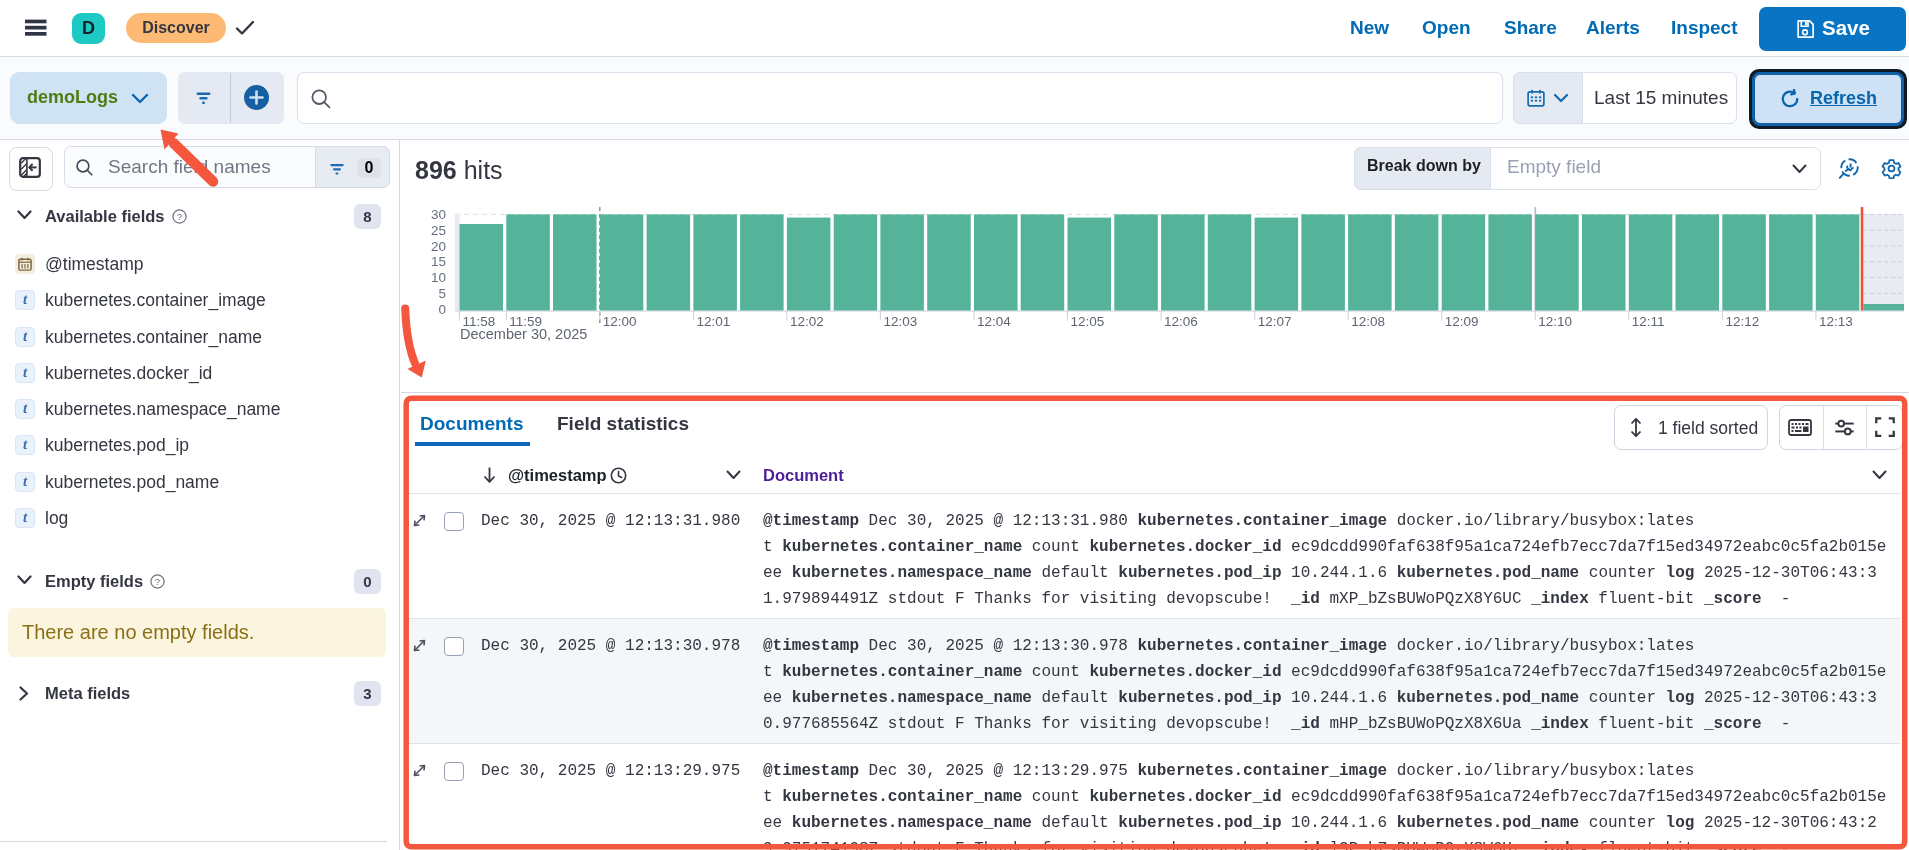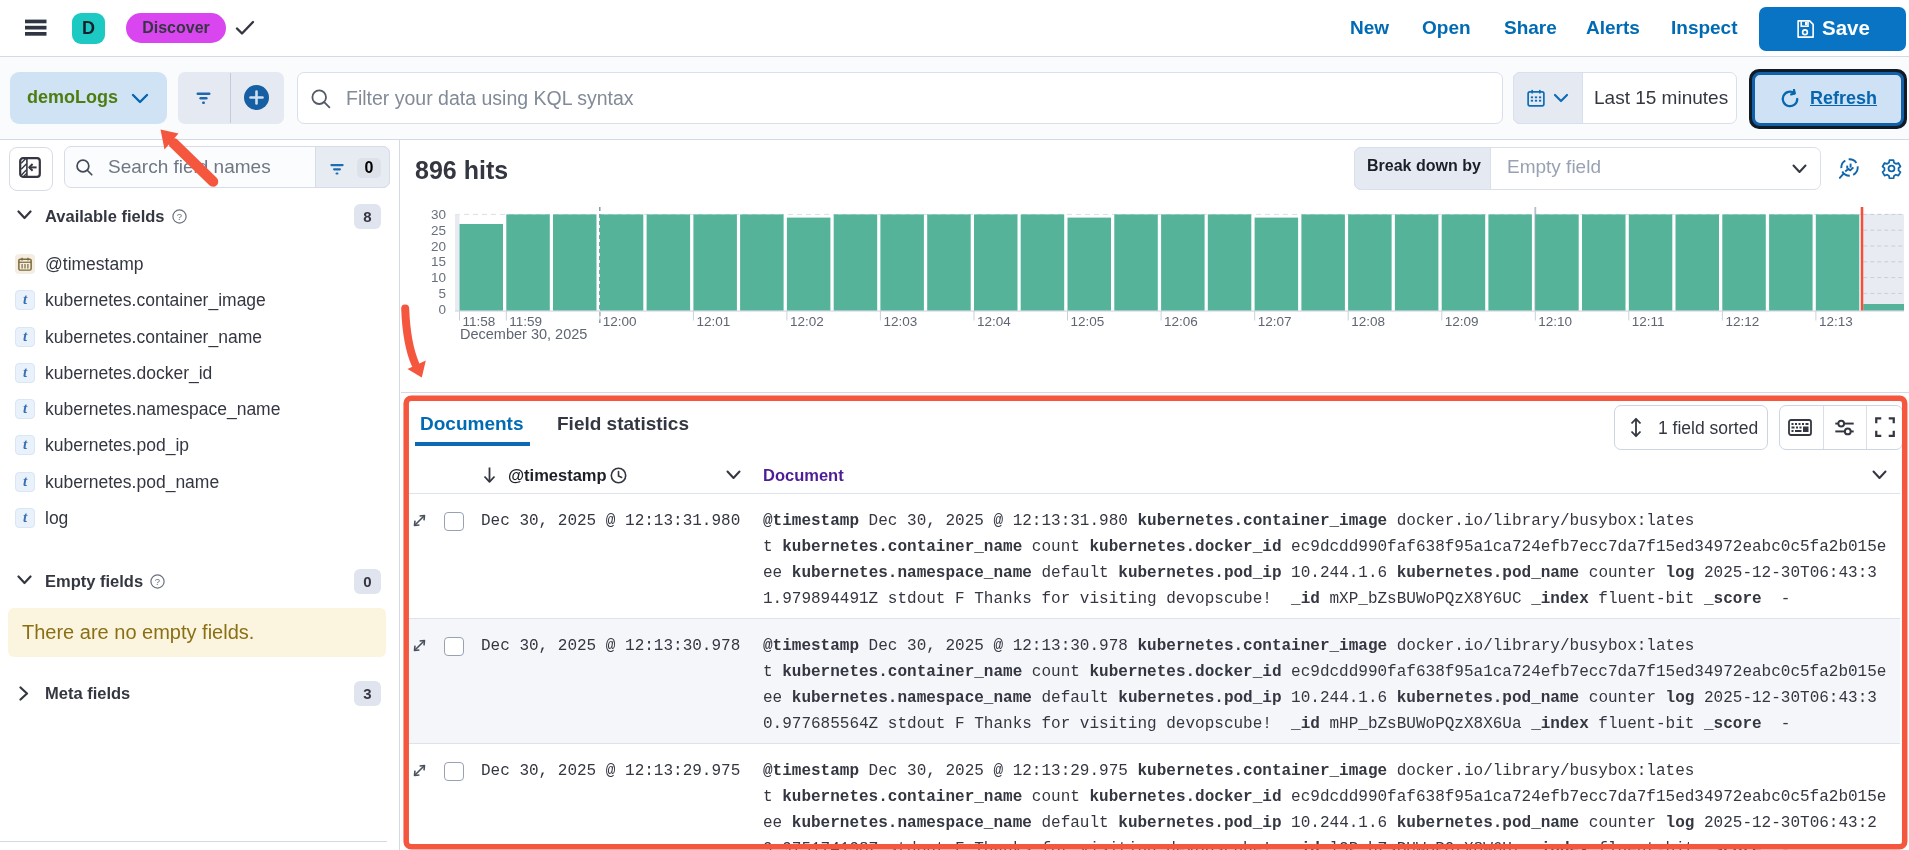--- a/index.html
+++ b/index.html
@@ -23,21 +23,21 @@
 
 <svg class="abs" style="left:24px;top:18px" width="24" height="20" viewBox="0 0 24 20">
  <rect x="1" y="1.6" width="21.5" height="3.7" fill="#2f3542"></rect>
  <rect x="1" y="7.8" width="21.5" height="3.7" fill="#2f3542"></rect>
  <rect x="1" y="14" width="21.5" height="3.7" fill="#2f3542"></rect>
 </svg>
 
 <div class="abs" style="left:72px;top:13px;width:33px;height:31px;border-radius:9px;background:#1dc9c3;
  text-align:center;line-height:31px;font-weight:700;font-size:18px;color:#16202c">D</div>
 
-<div class="abs" style="left:126px;top:13px;width:100px;height:30px;border-radius:15px;background:#d946ef;
+<div class="abs" style="left:126px;top:13px;width:100px;height:30px;border-radius:15px;background:#fdba74;
  text-align:center;line-height:30px;font-weight:600;font-size:16px;color:#343741">Discover</div>
 <svg class="abs" style="left:235px;top:20px" width="20" height="16" viewBox="0 0 20 16">
  <polyline points="2,8.5 7,13.5 18,2" fill="none" stroke="#343741" stroke-width="2.4" stroke-linecap="round" stroke-linejoin="round"></polyline>
 </svg>
 
 <div class="abs lnk" style="left:1350px;top:17px">New</div>
 <div class="abs lnk" style="left:1422px;top:17px">Open</div>
 <div class="abs lnk" style="left:1504px;top:17px">Share</div>
 <div class="abs lnk" style="left:1586px;top:17px">Alerts</div>
 <div class="abs lnk" style="left:1671px;top:17px">Inspect</div>
@@ -70,21 +70,20 @@
 <svg class="abs" style="left:244px;top:85px" width="25" height="25" viewBox="0 0 25 25">
  <line x1="12.5" y1="6.5" x2="12.5" y2="18.5" stroke="#cfe0ef" stroke-width="2.6" stroke-linecap="round"></line>
  <line x1="6.5" y1="12.5" x2="18.5" y2="12.5" stroke="#cfe0ef" stroke-width="2.6" stroke-linecap="round"></line>
 </svg>
 
 <div class="abs" style="left:297px;top:72px;width:1206px;height:52px;border-radius:7px;background:#fff;border:1px solid #d9dfeb;box-sizing:border-box"></div>
 <svg class="abs" style="left:310px;top:88px" width="22" height="22" viewBox="0 0 22 22">
  <circle cx="9.2" cy="9.2" r="6.8" fill="none" stroke="#535a66" stroke-width="1.8"></circle>
  <line x1="14.2" y1="14.2" x2="19.4" y2="19.4" stroke="#535a66" stroke-width="1.8" stroke-linecap="round"></line>
 </svg>
-<div class="abs" style="left:346px;top:87px;font-size:19.5px;color:#828a98">Filter your data using KQL syntax</div>
 
 <div class="abs" style="left:1513px;top:72px;width:224px;height:52px;border-radius:7px;background:#fff;border:1px solid #d9dfeb;box-sizing:border-box"></div>
 <div class="abs" style="left:1513px;top:72px;width:70px;height:52px;border-radius:7px 0 0 7px;background:#e5e9f2;border:1px solid #d9dfeb;box-sizing:border-box"></div>
 <svg class="abs" style="left:1527px;top:89px" width="18" height="18" viewBox="0 0 16 16">
  <rect x="1" y="2.5" width="14" height="12.5" rx="1.6" fill="none" stroke="#0f6db5" stroke-width="1.5"></rect>
  <line x1="4.6" y1="0.8" x2="4.6" y2="4" stroke="#0f6db5" stroke-width="1.5"></line>
  <line x1="11.4" y1="0.8" x2="11.4" y2="4" stroke="#0f6db5" stroke-width="1.5"></line>
  <g fill="#0f6db5">
   <rect x="3.4" y="6.6" width="2" height="1.6"></rect>
         <rect x="7" y="6.6" width="2" height="1.6"></rect>
@@ -202,21 +201,21 @@
 <div class="abs" style="left:8px;top:608px;width:378px;height:49px;border-radius:6px;background:#fbf5df"></div>
 <div class="abs" style="left:22px;top:621px;font-size:20px;color:#8a6f15">There are no empty fields.</div>
 
 <svg class="abs" style="left:19px;top:686px" width="10" height="15" viewBox="0 0 10 15">
  <polyline points="1.5,1.5 8,7.5 1.5,13.5" fill="none" stroke="#343741" stroke-width="2.2" stroke-linecap="round" stroke-linejoin="round"></polyline>
 </svg>
 <div class="sechdr" style="top:684px">Meta fields</div>
 <div class="bdg" style="left:354px;top:681px">3</div>
 
 <div class="abs" style="left:401px;top:392px;width:1508px;height:1px;background:#d3dae6"></div>
-<div class="abs" style="left:415px;top:156px;font-size:25px"><b>896</b> <span style="font-weight:700">hits</span></div>
+<div class="abs" style="left:415px;top:156px;font-size:25px"><b>896</b> <span style="font-weight:400">hits</span></div>
 
 <div class="abs" style="left:1354px;top:147px;width:467px;height:43px;border:1px solid #d9dfeb;border-radius:7px;background:#fff;box-sizing:border-box"></div>
 <div class="abs" style="left:1354px;top:147px;width:137px;height:43px;border-radius:7px 0 0 7px;background:#e5e9f2;border:1px solid #d9dfeb;box-sizing:border-box"></div>
 <div class="abs" style="left:1367px;top:157px;font-size:16px;font-weight:700;color:#1b1f26">Break down by</div>
 <div class="abs" style="left:1507px;top:156px;font-size:19px;color:#98a2b3">Empty field</div>
 <svg class="abs" style="left:1792px;top:164px" width="15" height="10" viewBox="0 0 15 10">
  <polyline points="1.5,1.5 7.5,8 13.5,1.5" fill="none" stroke="#343741" stroke-width="2" stroke-linecap="round" stroke-linejoin="round"></polyline>
 </svg>
 
 <svg class="abs" style="left:1838px;top:158px" width="22" height="22" viewBox="0 0 22 22">

